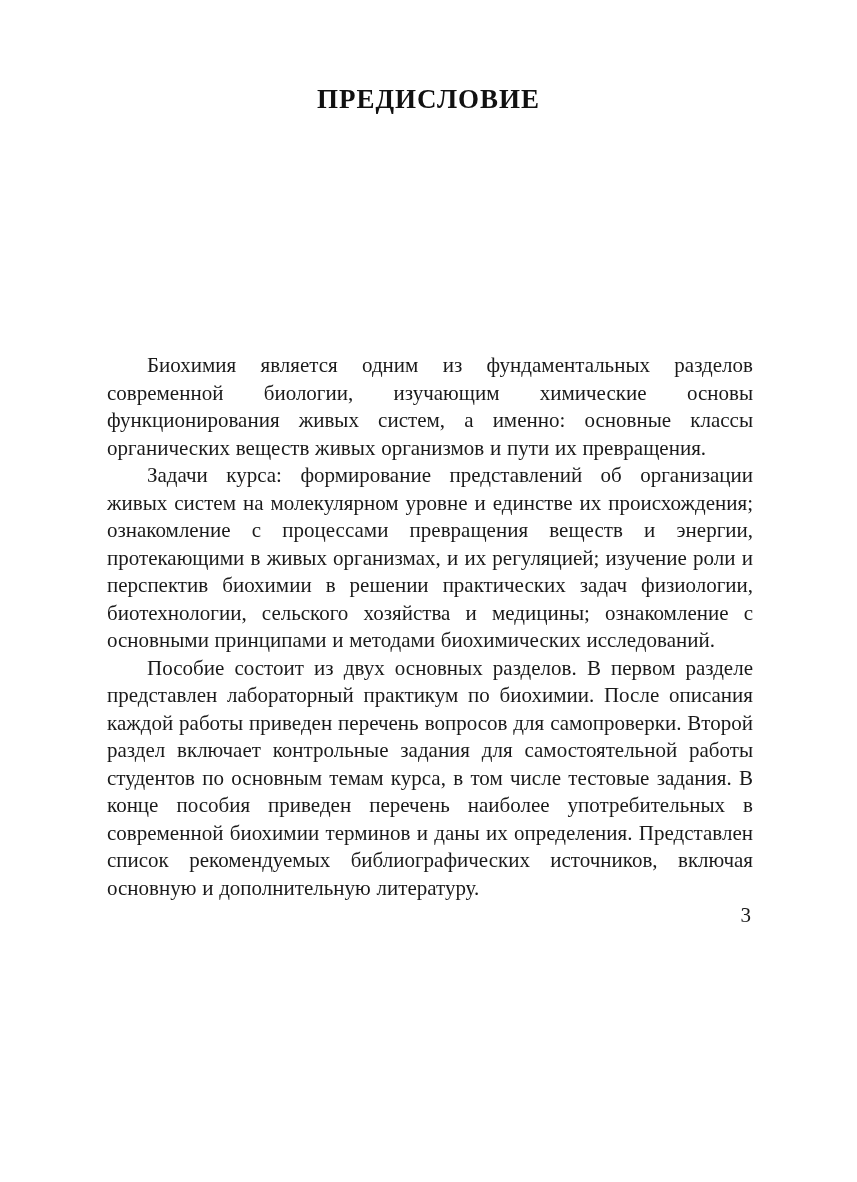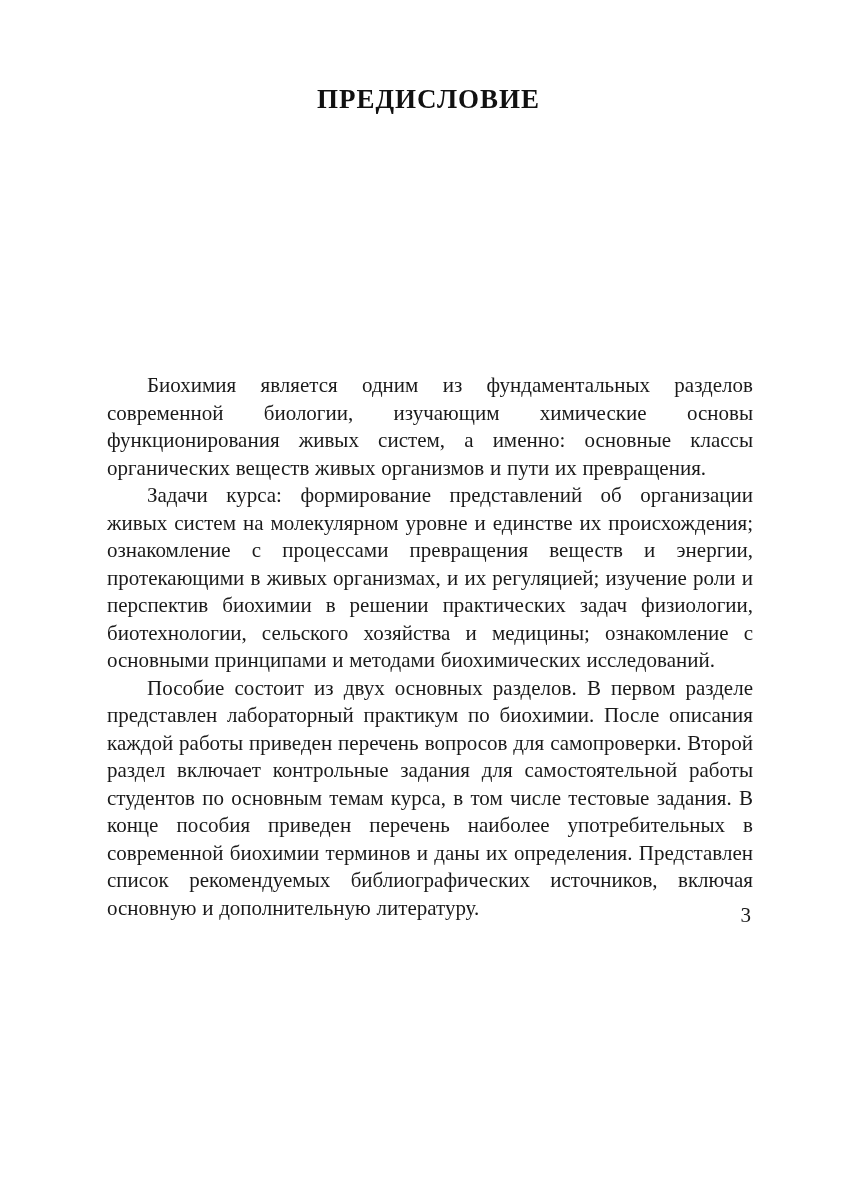--- a/index.html
+++ b/index.html
@@ -21,21 +21,21 @@
     margin: 0;
     padding-top: 84px;
     text-align: center;
     font-size: 27px;
     font-weight: bold;
     letter-spacing: 1px;
     color: #111111;
   }
   .body-text {
     position: absolute;
-    top: 372px;
+    top: 352px;
     left: 107px;
     right: 104px;
     font-size: 21px;
     line-height: 27.5px;
     text-align: justify;
     hyphens: auto;
     -webkit-hyphens: auto;
     word-spacing: 0.5px;
   }
   .body-text p {

